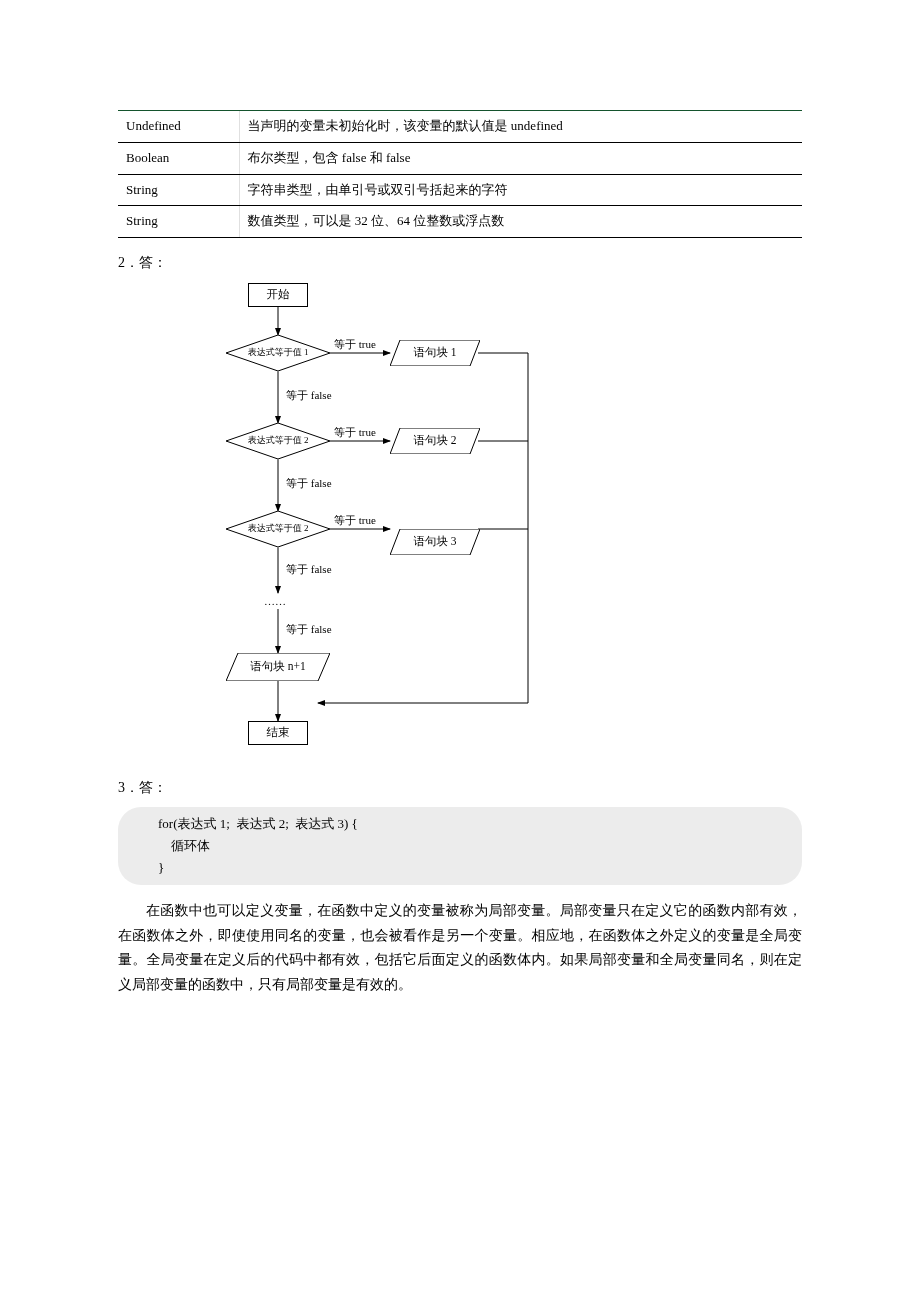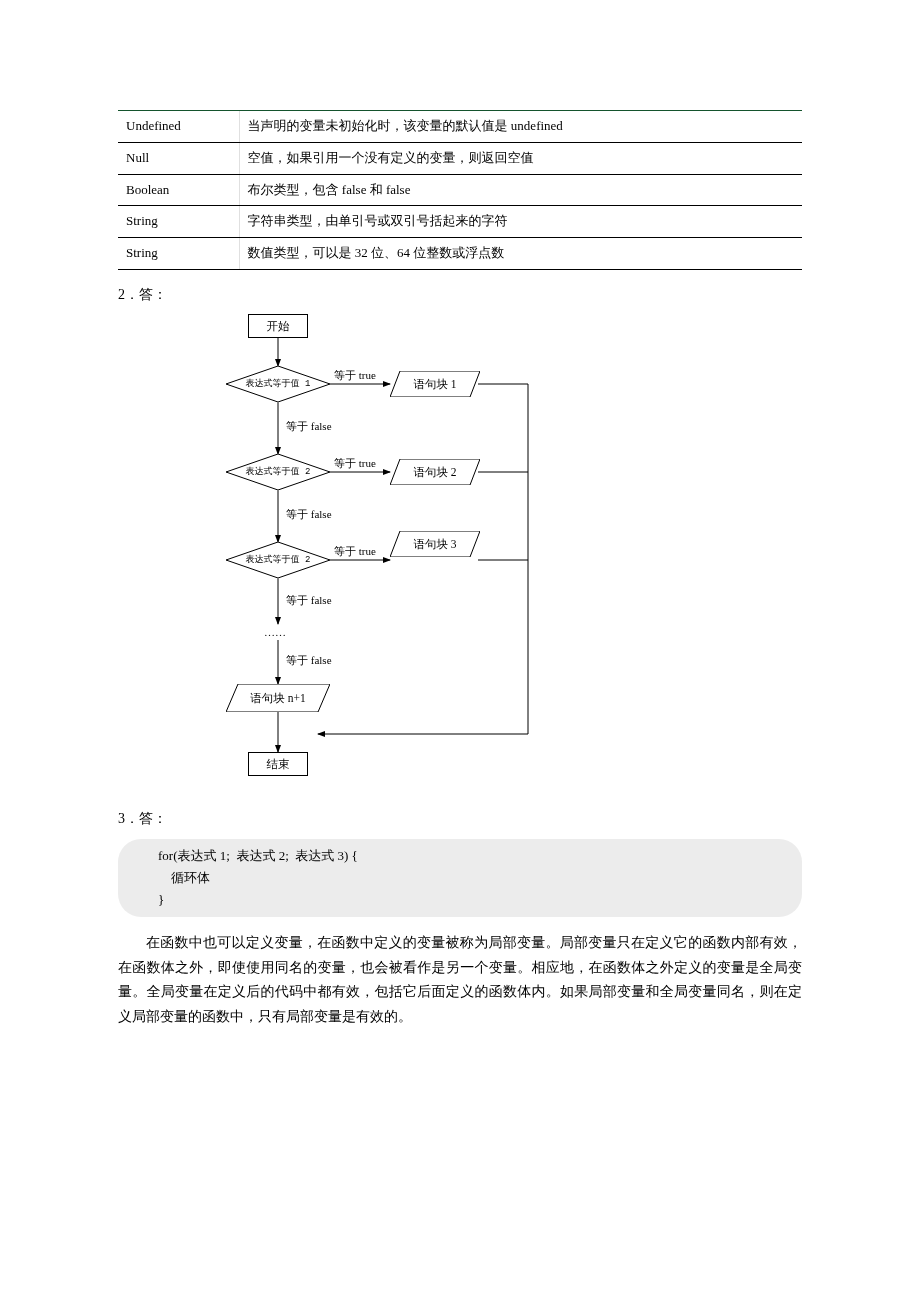--- a/index.html
+++ b/index.html
@@ -64,21 +64,21 @@
     justify-content: center;
     padding: 4px 10px;
     text-align: center;
   }
   .diamond {
     border: none;
     background: none;
     padding: 0;
     font-size: 9px;
   }
-  .diamond span { position: relative; z-index: 2; white-space: nowrap; font-family: Liberation Mono, monospace; }
+  .diamond span { position: relative; z-index: 2; white-space: nowrap; }
   .diamond svg { position: absolute; top: 0; left: 0; }
   .para { border: none; background: none; padding: 0; }
   .para svg { position: absolute; top: 0; left: 0; }
   .para span { position: relative; z-index: 2; white-space: nowrap; }
   .fc-label { position: absolute; font-size: 11px; background: transparent; white-space: nowrap; }
   .fc-svg { position: absolute; top: 0; left: 0; }
 
   
   .code {
     background: #ececec;
@@ -106,24 +106,20 @@
 
 <div class="page">
 
   <table>
     <tbody>
     <tr>
           <td>Undefined</td>
           <td class="desc">当声明的变量未初始化时，该变量的默认值是 undefined</td>
         </tr>
     <tr>
-          <td>Null</td>
-          <td class="desc">空值，如果引用一个没有定义的变量，则返回空值</td>
-        </tr>
-    <tr>
           <td>Boolean</td>
           <td class="desc">布尔类型，包含 false 和 false</td>
         </tr>
     <tr>
           <td>String</td>
           <td class="desc">字符串类型，由单引号或双引号括起来的字符</td>
         </tr>
     <tr>
           <td>String</td>
           <td class="desc">数值类型，可以是 32 位、64 位整数或浮点数</td>
@@ -196,21 +192,21 @@
       <span>语句块 2</span>
     </div>
 
     <div class="fc-box diamond" style="left:48px; top:228px; width:104px; height:36px;">
       <svg width="104" height="36">
           <polygon points="52,0 104,18 52,36 0,18" fill="#fff" stroke="#000"></polygon>
         </svg>
       <span>表达式等于值 2</span>
     </div>
 
-    <div class="fc-box para" style="left:212px; top:217px; width:90px; height:25px;">
+    <div class="fc-box para" style="left:212px; top:246px; width:90px; height:25px;">
       <svg width="90" height="26">
           <polygon points="10,0 90,0 80,26 0,26" fill="#fff" stroke="#000"></polygon>
         </svg>
       <span>语句块 3</span>
     </div>
 
     <div class="fc-label" style="left:86px; top:310px;">……</div>
 
     <div class="fc-box para" style="left:48px; top:370px; width:104px; height:28px;">
       <svg width="104" height="28">

